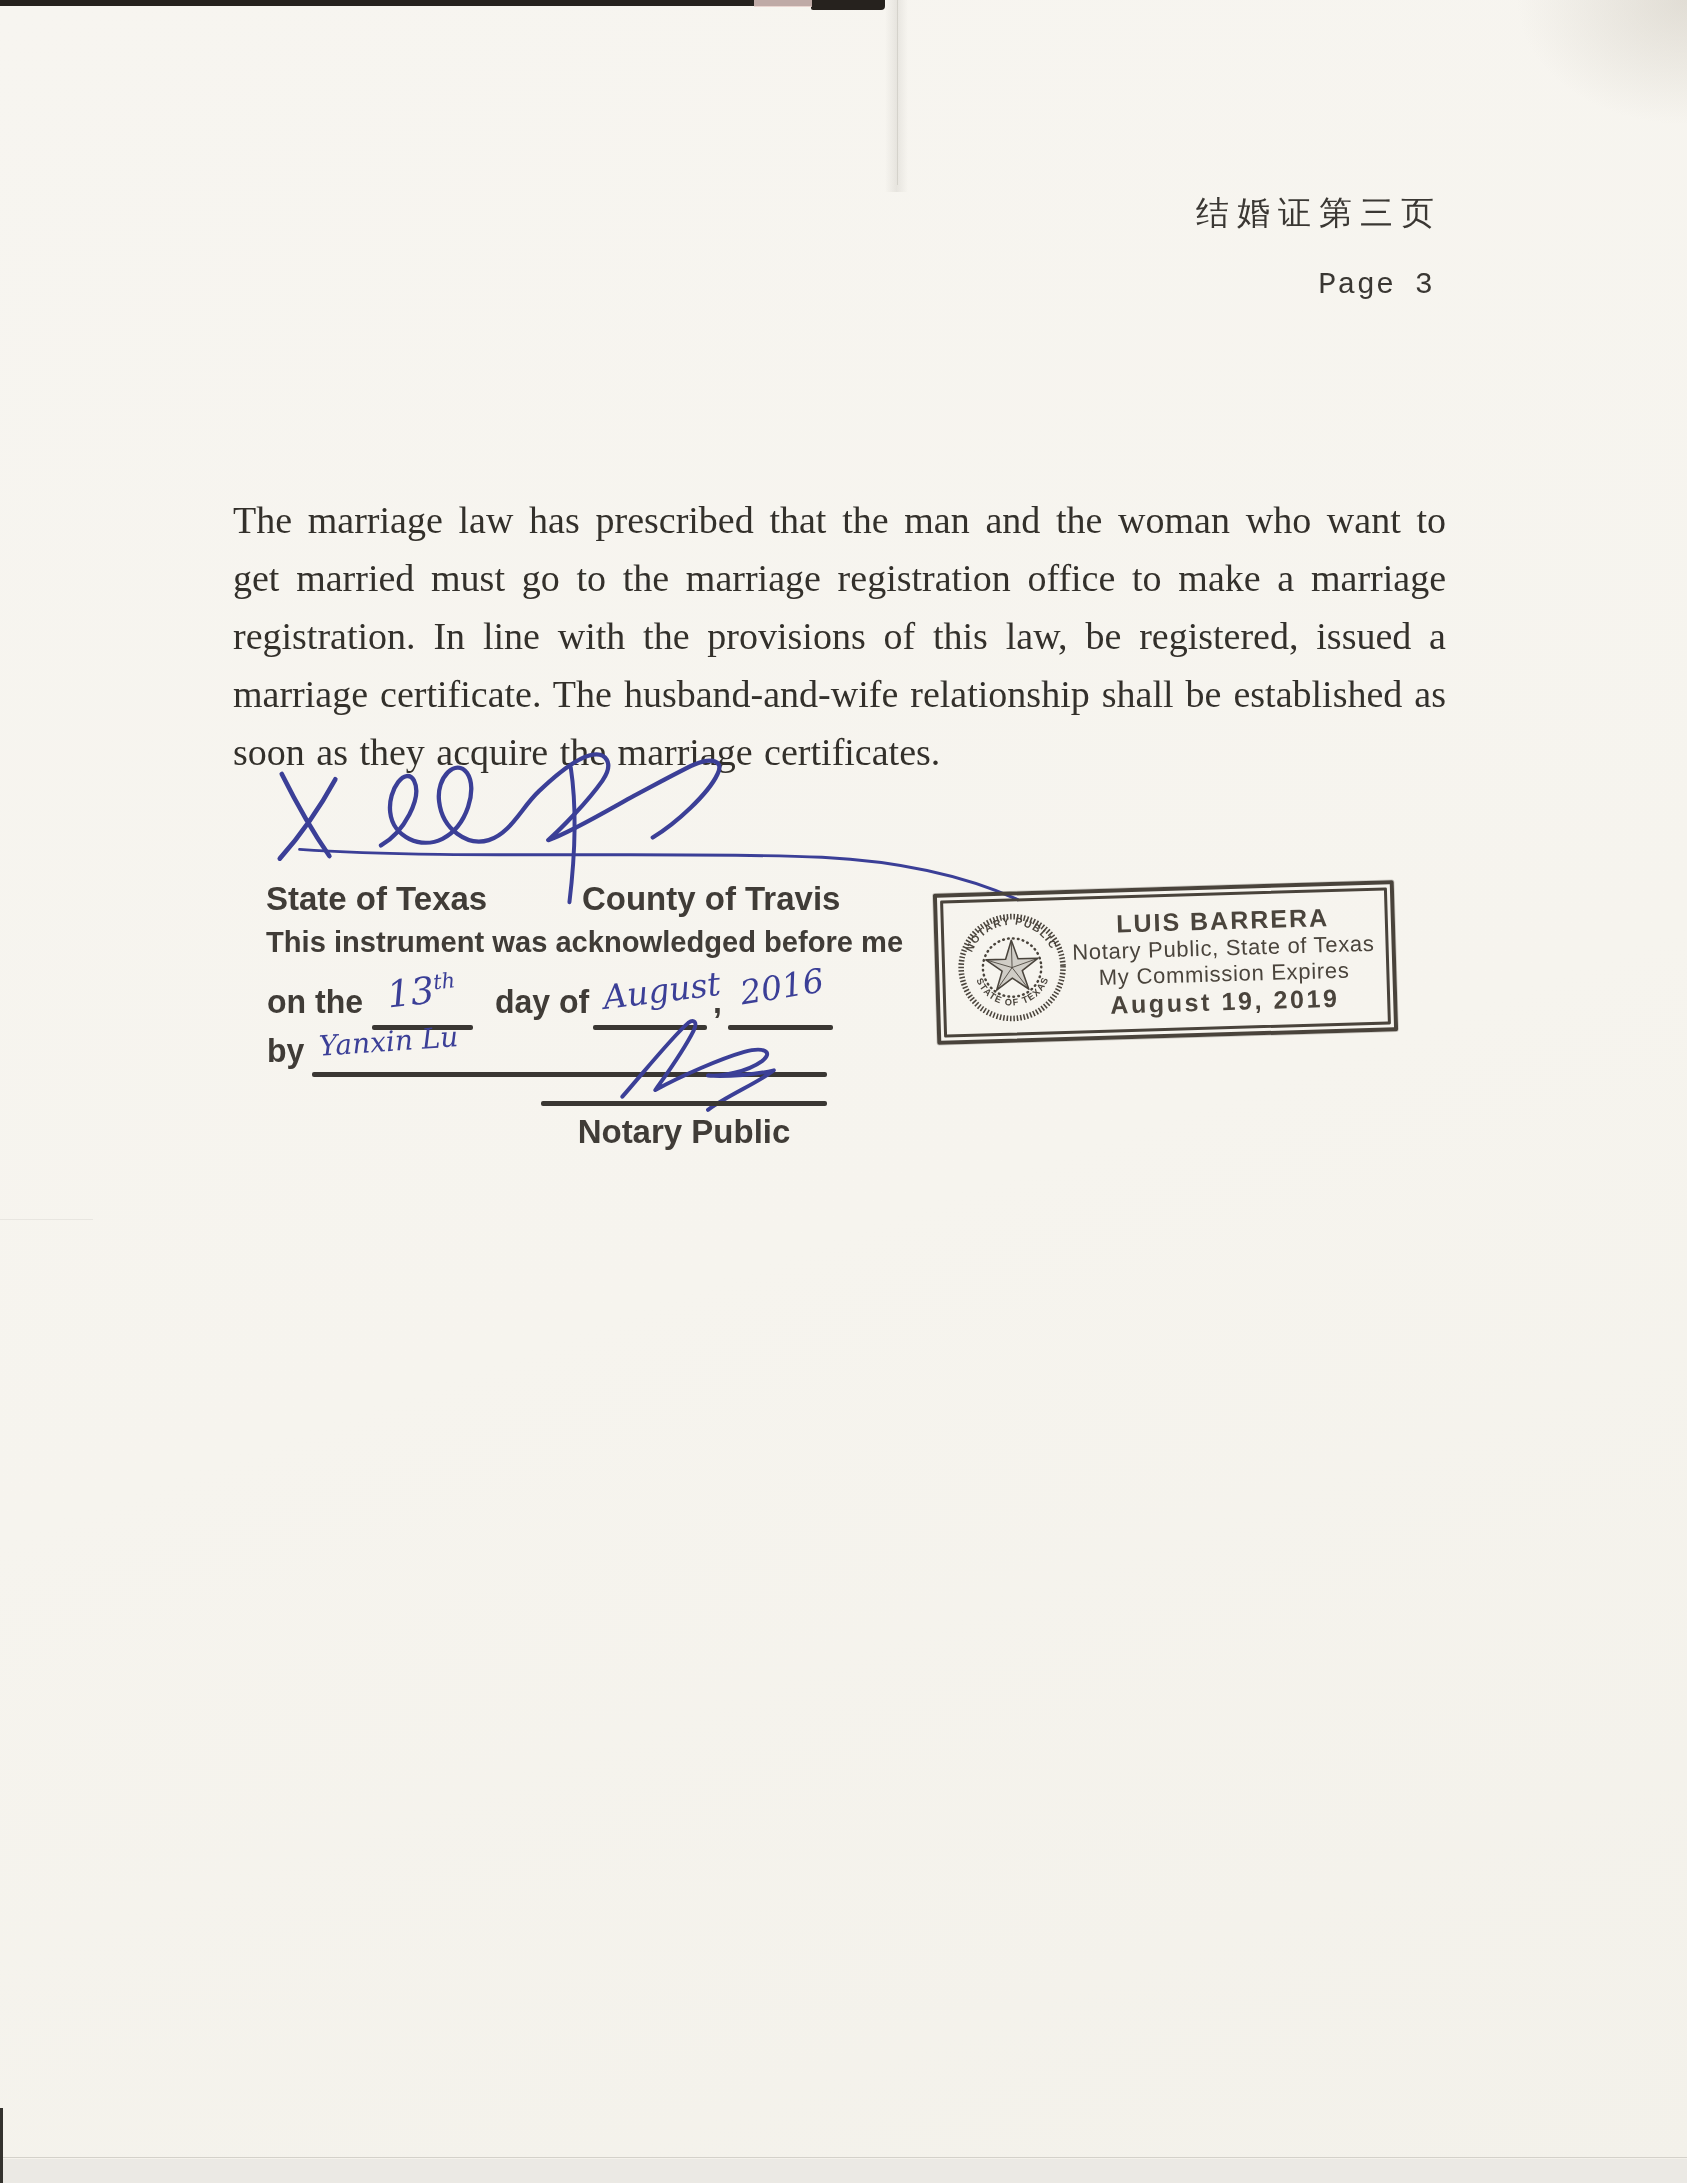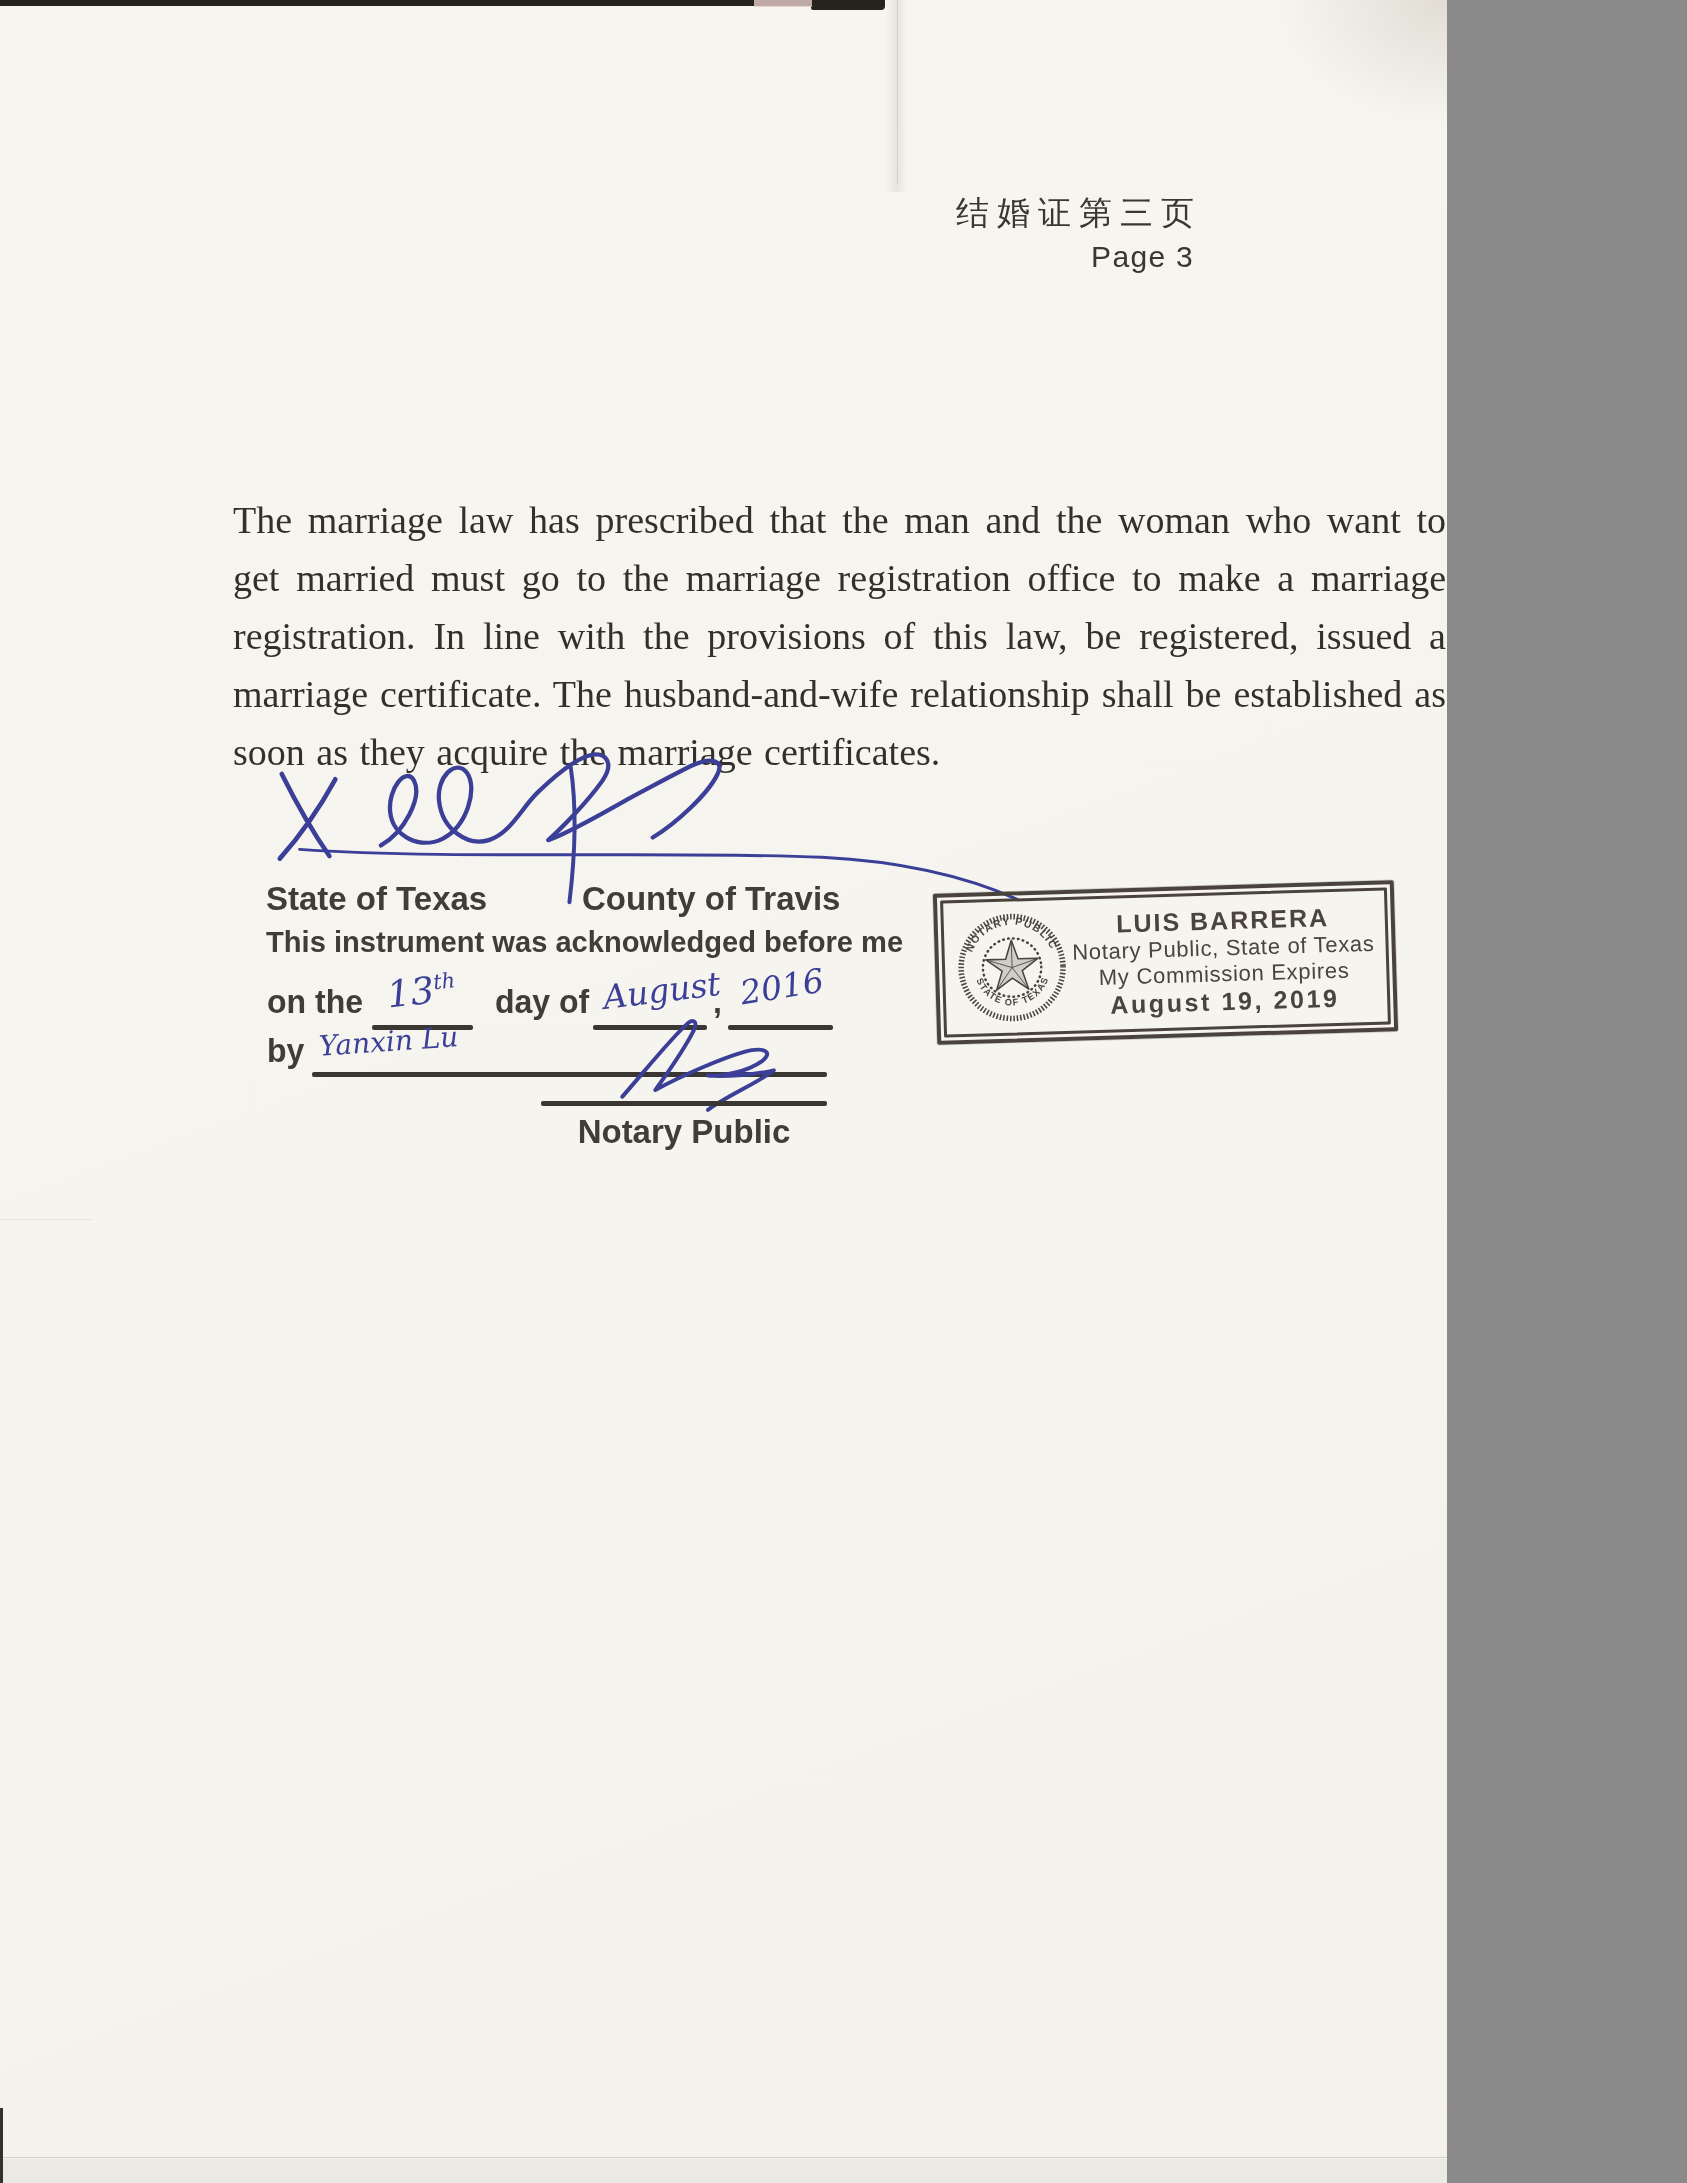--- a/index.html
+++ b/index.html
@@ -1,38 +1,38 @@
 <!DOCTYPE html>
 <html style="font-size:10.6px"><head>
 <meta charset="utf-8">
 <style>
   html,body{margin:0;padding:0;background:#8a8a8a;}
   .page{
-    position:relative;width:1447px;height:2183px;overflow:hidden;
+    position:relative;width:1687px;height:2183px;overflow:hidden;
     background:linear-gradient(160deg,#f7f5f0 0%,#f6f4ee 55%,#f3f1ea 100%);
     font-family:"Liberation Sans",sans-serif;color:#36332e;
   }
   
   .top-edge{position:absolute;left:0;top:0;width:885px;height:6px;background:#26221e;}
   .top-edge-notch{position:absolute;left:811px;top:0;width:74px;height:10px;background:#26221e;border-radius:0 0 4px 2px;}
   .top-smudge{position:absolute;left:754px;top:0;width:58px;height:6.6px;background:#e6cdc8;opacity:.8;}
   .fold-shadow{position:absolute;left:885px;top:0;width:22.5px;height:192px;
     background:linear-gradient(90deg,rgba(0,0,0,0) 0%,rgba(90,85,75,.10) 50%,rgba(0,0,0,0) 100%);}
   .fold-line{position:absolute;left:897px;top:0;width:1.3px;height:185px;background:rgba(110,104,94,.16);}
   .corner-shade{position:absolute;right:0;top:0;width:172px;height:126px;
     background:radial-gradient(ellipse at top right,rgba(175,167,152,.30),rgba(0,0,0,0) 70%);}
   .crease-left{position:absolute;left:0;top:1219px;width:93px;height:1.3px;background:rgba(60,55,48,.07);}
   .bottom-line{position:absolute;left:0;top:2157px;width:1687px;height:1.3px;background:#d4d1ca;}
   .bottom-strip{position:absolute;left:0;top:2159px;width:1687px;height:24.5px;background:#ebe9e4;}
   .left-sliver{position:absolute;left:0;top:2108px;width:3.3px;height:75px;background:#34322e;}
 
   
   .header{position:absolute;top:191px;right:253px;text-align:right;color:#3a3733;}
   .header-cn{font-family:"Liberation Serif","DejaVu Serif",serif;font-size:33px;letter-spacing:8px;margin-right:-8px;}
-  .header-page{font-family:Liberation Sans, sans-serif;font-size:30px;margin-top:4px;letter-spacing:1.3px;}
+  .header-page{font-family:Liberation Mono, monospace;font-size:30px;margin-top:32px;letter-spacing:1.3px;}
 
   
   .para-cn{position:absolute;left:237px;top:363px;width:1213px;
     font-family:"Liberation Serif","DejaVu Serif",serif;
     font-size:34px;line-height:61px;letter-spacing:1.3px;text-align:justify;color:#332f2b;}
   .para-en{position:absolute;left:233px;top:491px;width:1213px;
     font-family:"Liberation Serif","DejaVu Serif",serif;
     font-size:38px;line-height:58px;text-align:justify;color:#33302b;word-spacing:2px;}
 
   

